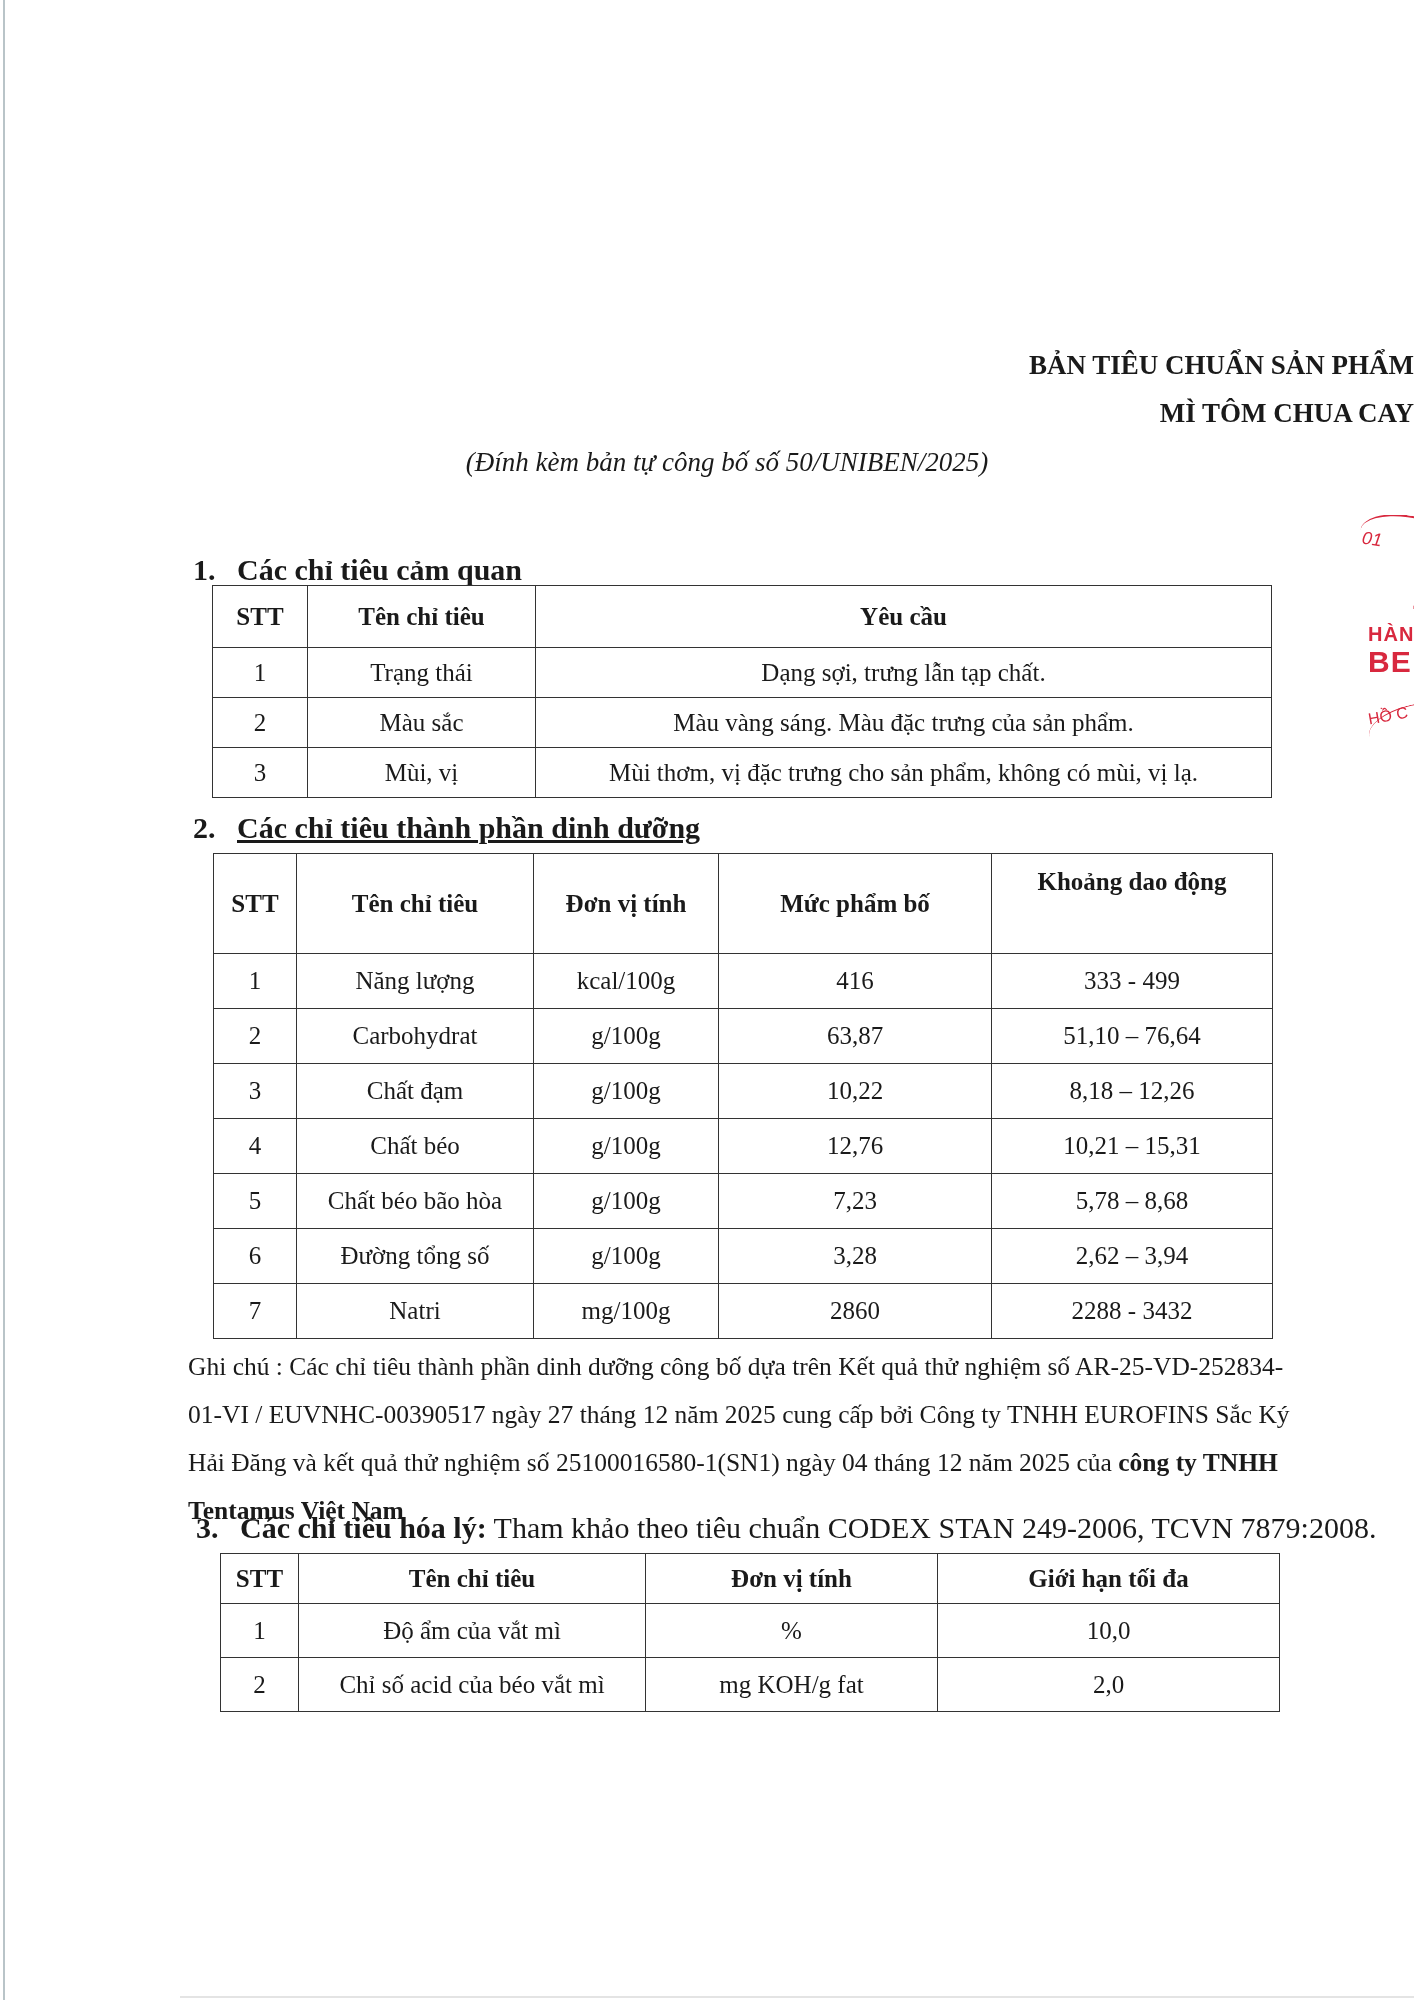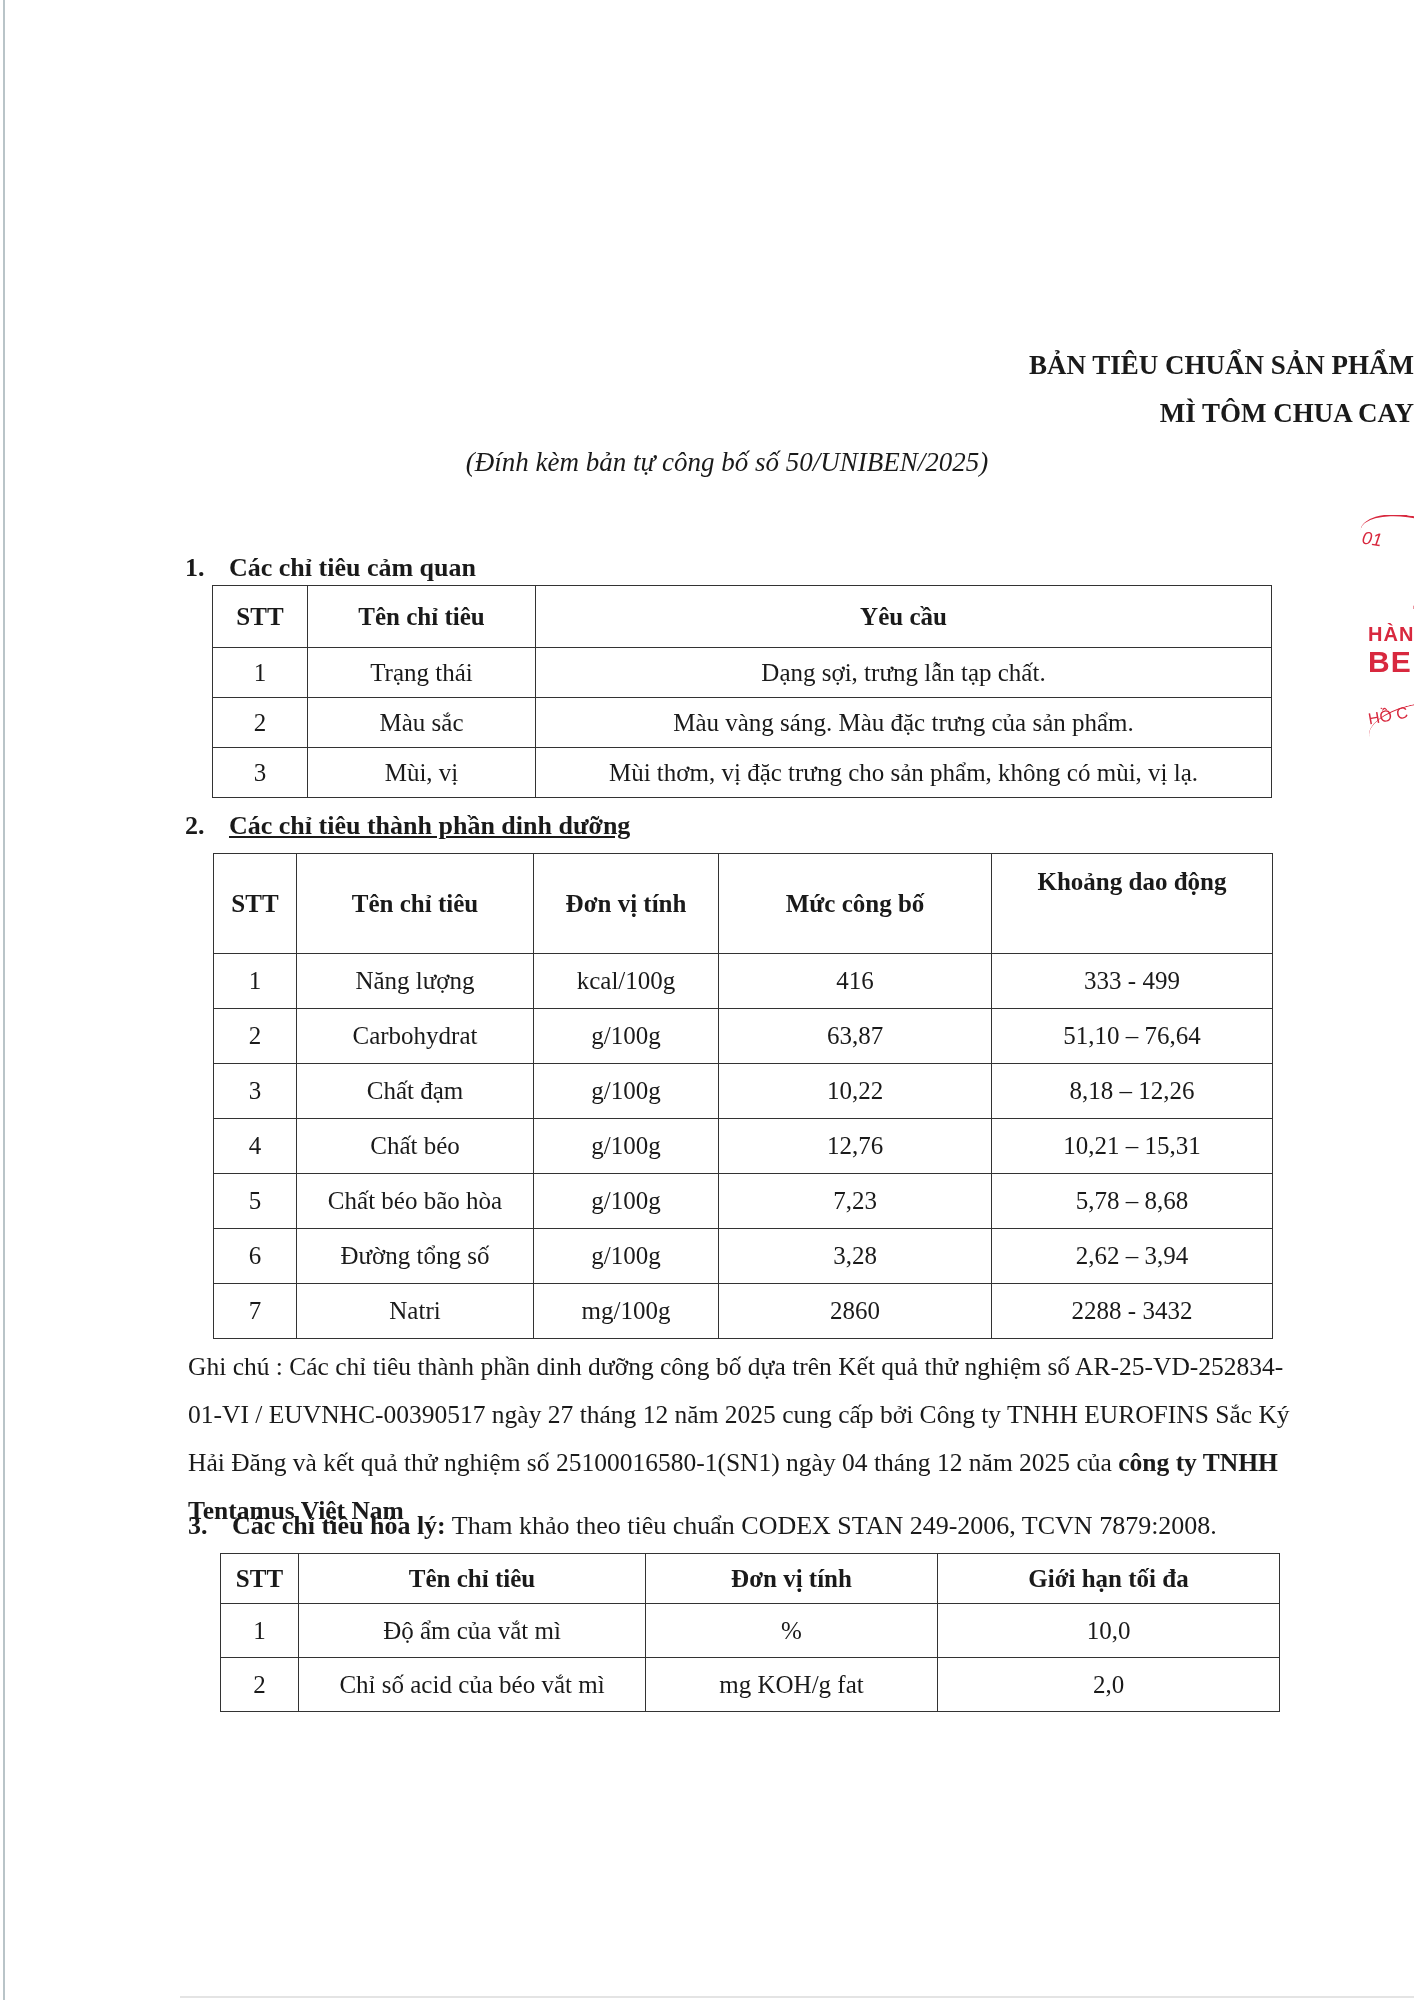--- a/index.html
+++ b/index.html
@@ -6,21 +6,21 @@
     body { width: 1414px; height: 2000px; position: relative; overflow: hidden;
            font-family: "Liberation Serif", "DejaVu Serif", serif; color: #1a1a1a; }
     .edge-line { position: absolute; left: 3px; top: 0; width: 2px; height: 2000px; background: #b9c4c8; }
     .bottom-line { position: absolute; left: 180px; top: 1996px; width: 1234px; height: 2px; background: #e4e4e4; }
 
     .title { position: absolute; left: 0; width: 1414px; text-align: right; font-weight: bold; font-size: 27px; }
     .t1 { top: 350px; }
     .t2 { top: 398px; }
     .subtitle { position: absolute; left: 0; width: 1454px; text-align: center; font-style: italic; font-size: 27px; top: 447px; }
 
-    .section { position: absolute; font-size: 26px; font-weight: bold; white-space: nowrap; }
+    .section { position: absolute; font-size: 30px; font-weight: bold; white-space: nowrap; margin-left: 8px; }
     .section .num { display: inline-block; width: 44px; }
     .section .rest { font-weight: normal; }
     .s1 { left: 185px; top: 553px; }
     .s2 { left: 185px; top: 811px; text-decoration: underline; }
     .s3 { left: 188px; top: 1511px; }
 
     table { position: absolute; border-collapse: collapse; font-size: 25px; }
     td, th { border: 1.6px solid #333; padding: 0 12px; }
     th { font-weight: bold; text-align: center; }
     td.c { text-align: center; }
@@ -107,21 +107,21 @@
       <col style="width:237px">
       <col style="width:185px">
       <col style="width:273px">
       <col>
     </colgroup>
   <tbody>
       <tr class="h">
     <th>STT</th>
     <th>Tên chỉ tiêu</th>
     <th>Đơn vị tính</th>
-    <th>Mức công bố</th>
+    <th>Mức phẩm bố</th>
     <th class="top">Khoảng dao động</th>
   </tr>
   <tr class="r">
     <td class="c">1</td>
     <td class="l">Năng lượng</td>
     <td class="c">kcal/100g</td>
     <td class="c">416</td>
     <td class="c">333 - 499</td>
   </tr>
   <tr class="r">

